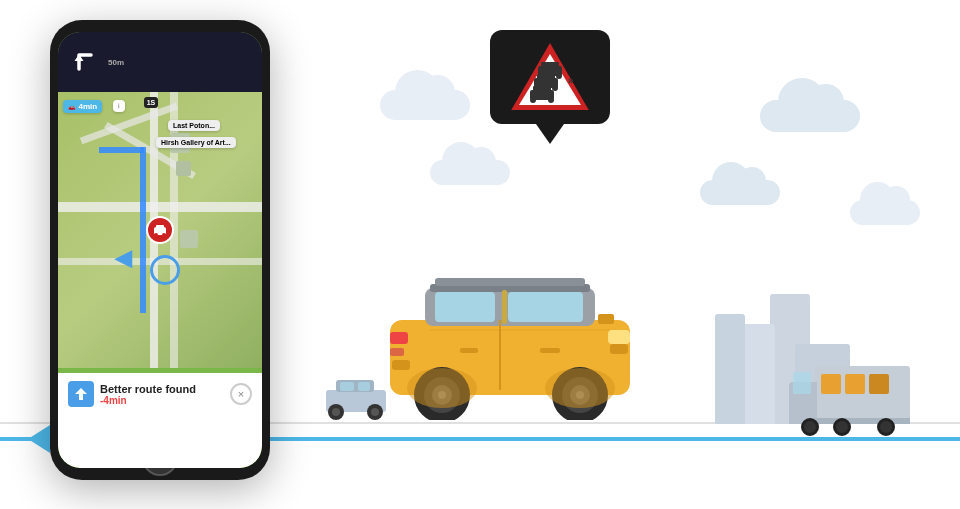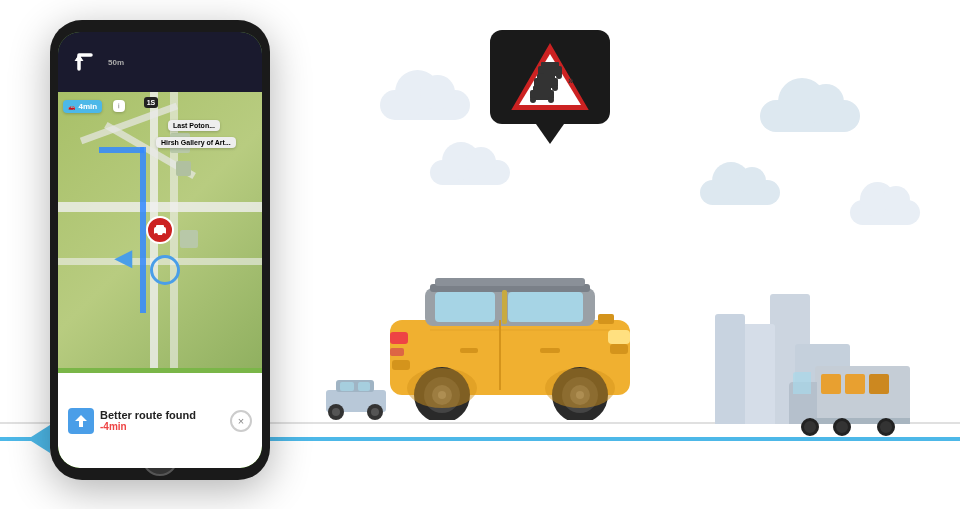--- a/index.html
+++ b/index.html
@@ -219,21 +219,20 @@
     
     .better-route {
       position: absolute;
       bottom: 0; left: 0; right: 0;
       height: 95px;
       background: white;
       border-radius: 0 0 22px 22px;
       padding: 8px 10px;
       display: flex;
       flex-direction: column;
-      justify-content: center;
       z-index: 10;
     }
 
     .better-route-row {
       display: flex;
       align-items: center;
       justify-content: space-between;
     }
 
     .better-route-icon {

